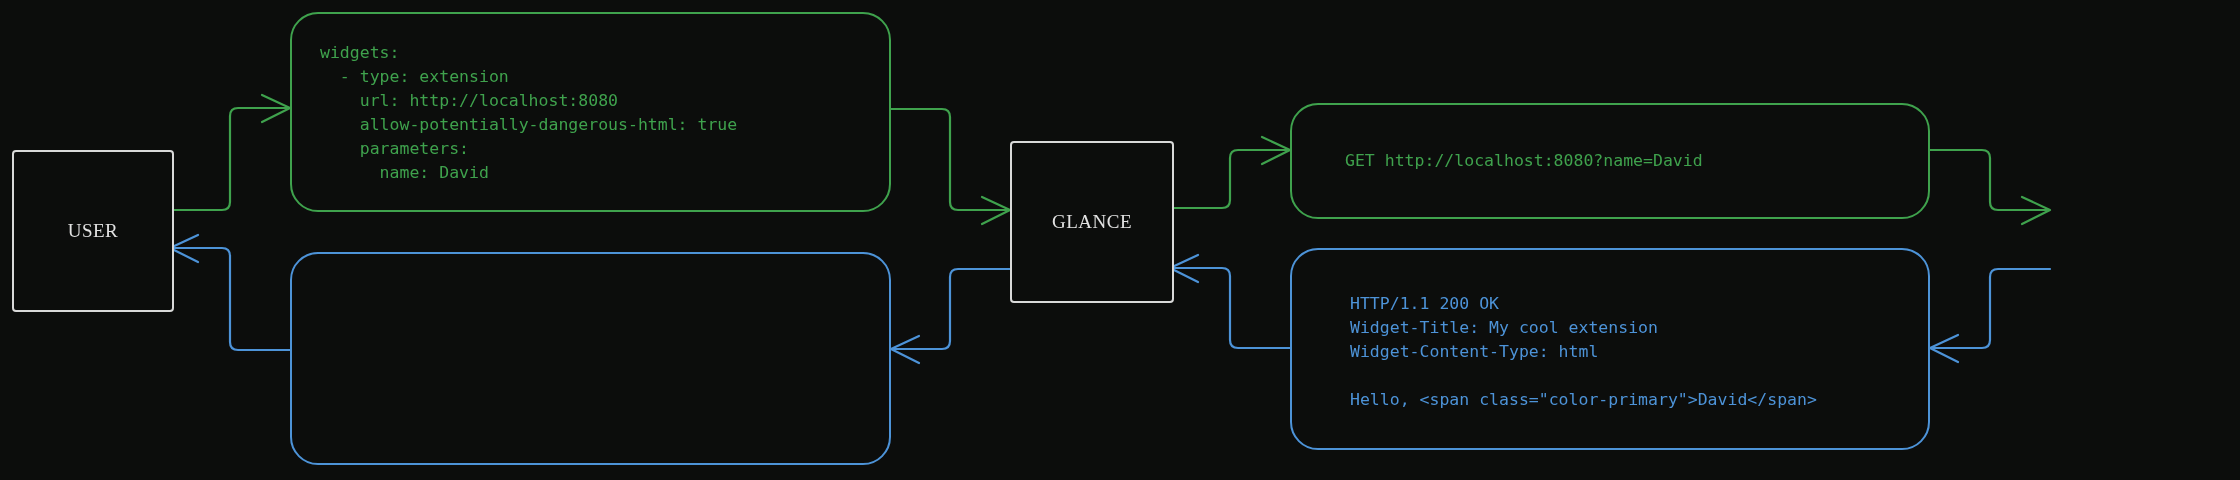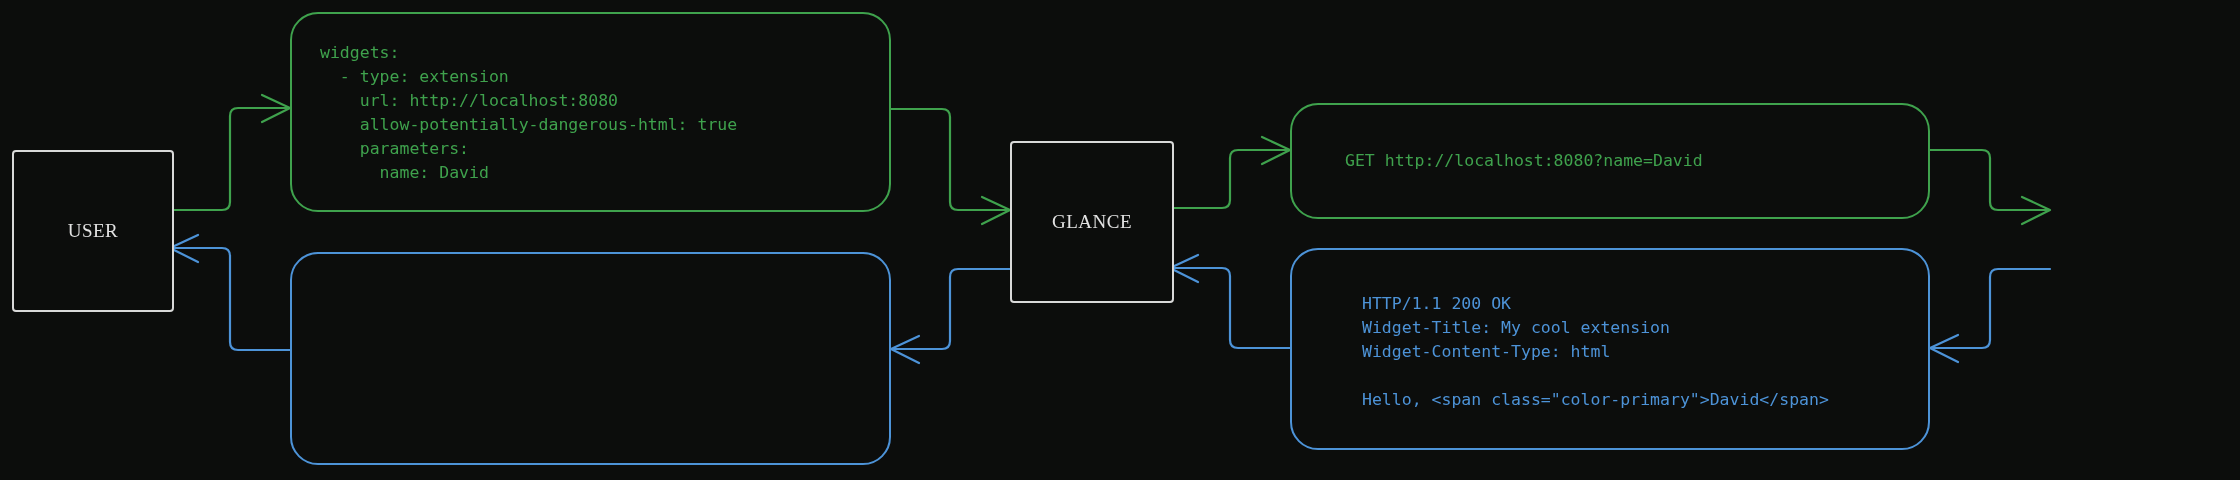--- a/index.html
+++ b/index.html
@@ -60,21 +60,21 @@
     font-family: "DejaVu Sans Mono", monospace;
     font-size: 16.5px;
     line-height: 24px;
     white-space: pre;
   }
   .green-text { color: #3fa24d; }
   .blue-text  { color: #4d93d8; }
 
   #config-code   { position: absolute; left: 28px; top: 27px; }
   #request-code  { padding-left: 53px; }
-  #response-code { position: absolute; left: 70px; top: 42px; }
+  #response-code { position: absolute; left: 58px; top: 42px; }
 </style>
 </head>
 <body>
 
 <div id="canvas">
 
   <svg id="arrows" viewBox="0 0 2240 480" fill="none" stroke-width="2.2" stroke-linecap="round" stroke-linejoin="round">
 
     <g stroke="#3fa24d">
       <path d="M170,210 L222,210 Q230,210 230,202 L230,116 Q230,108 238,108 L287,108"></path>

